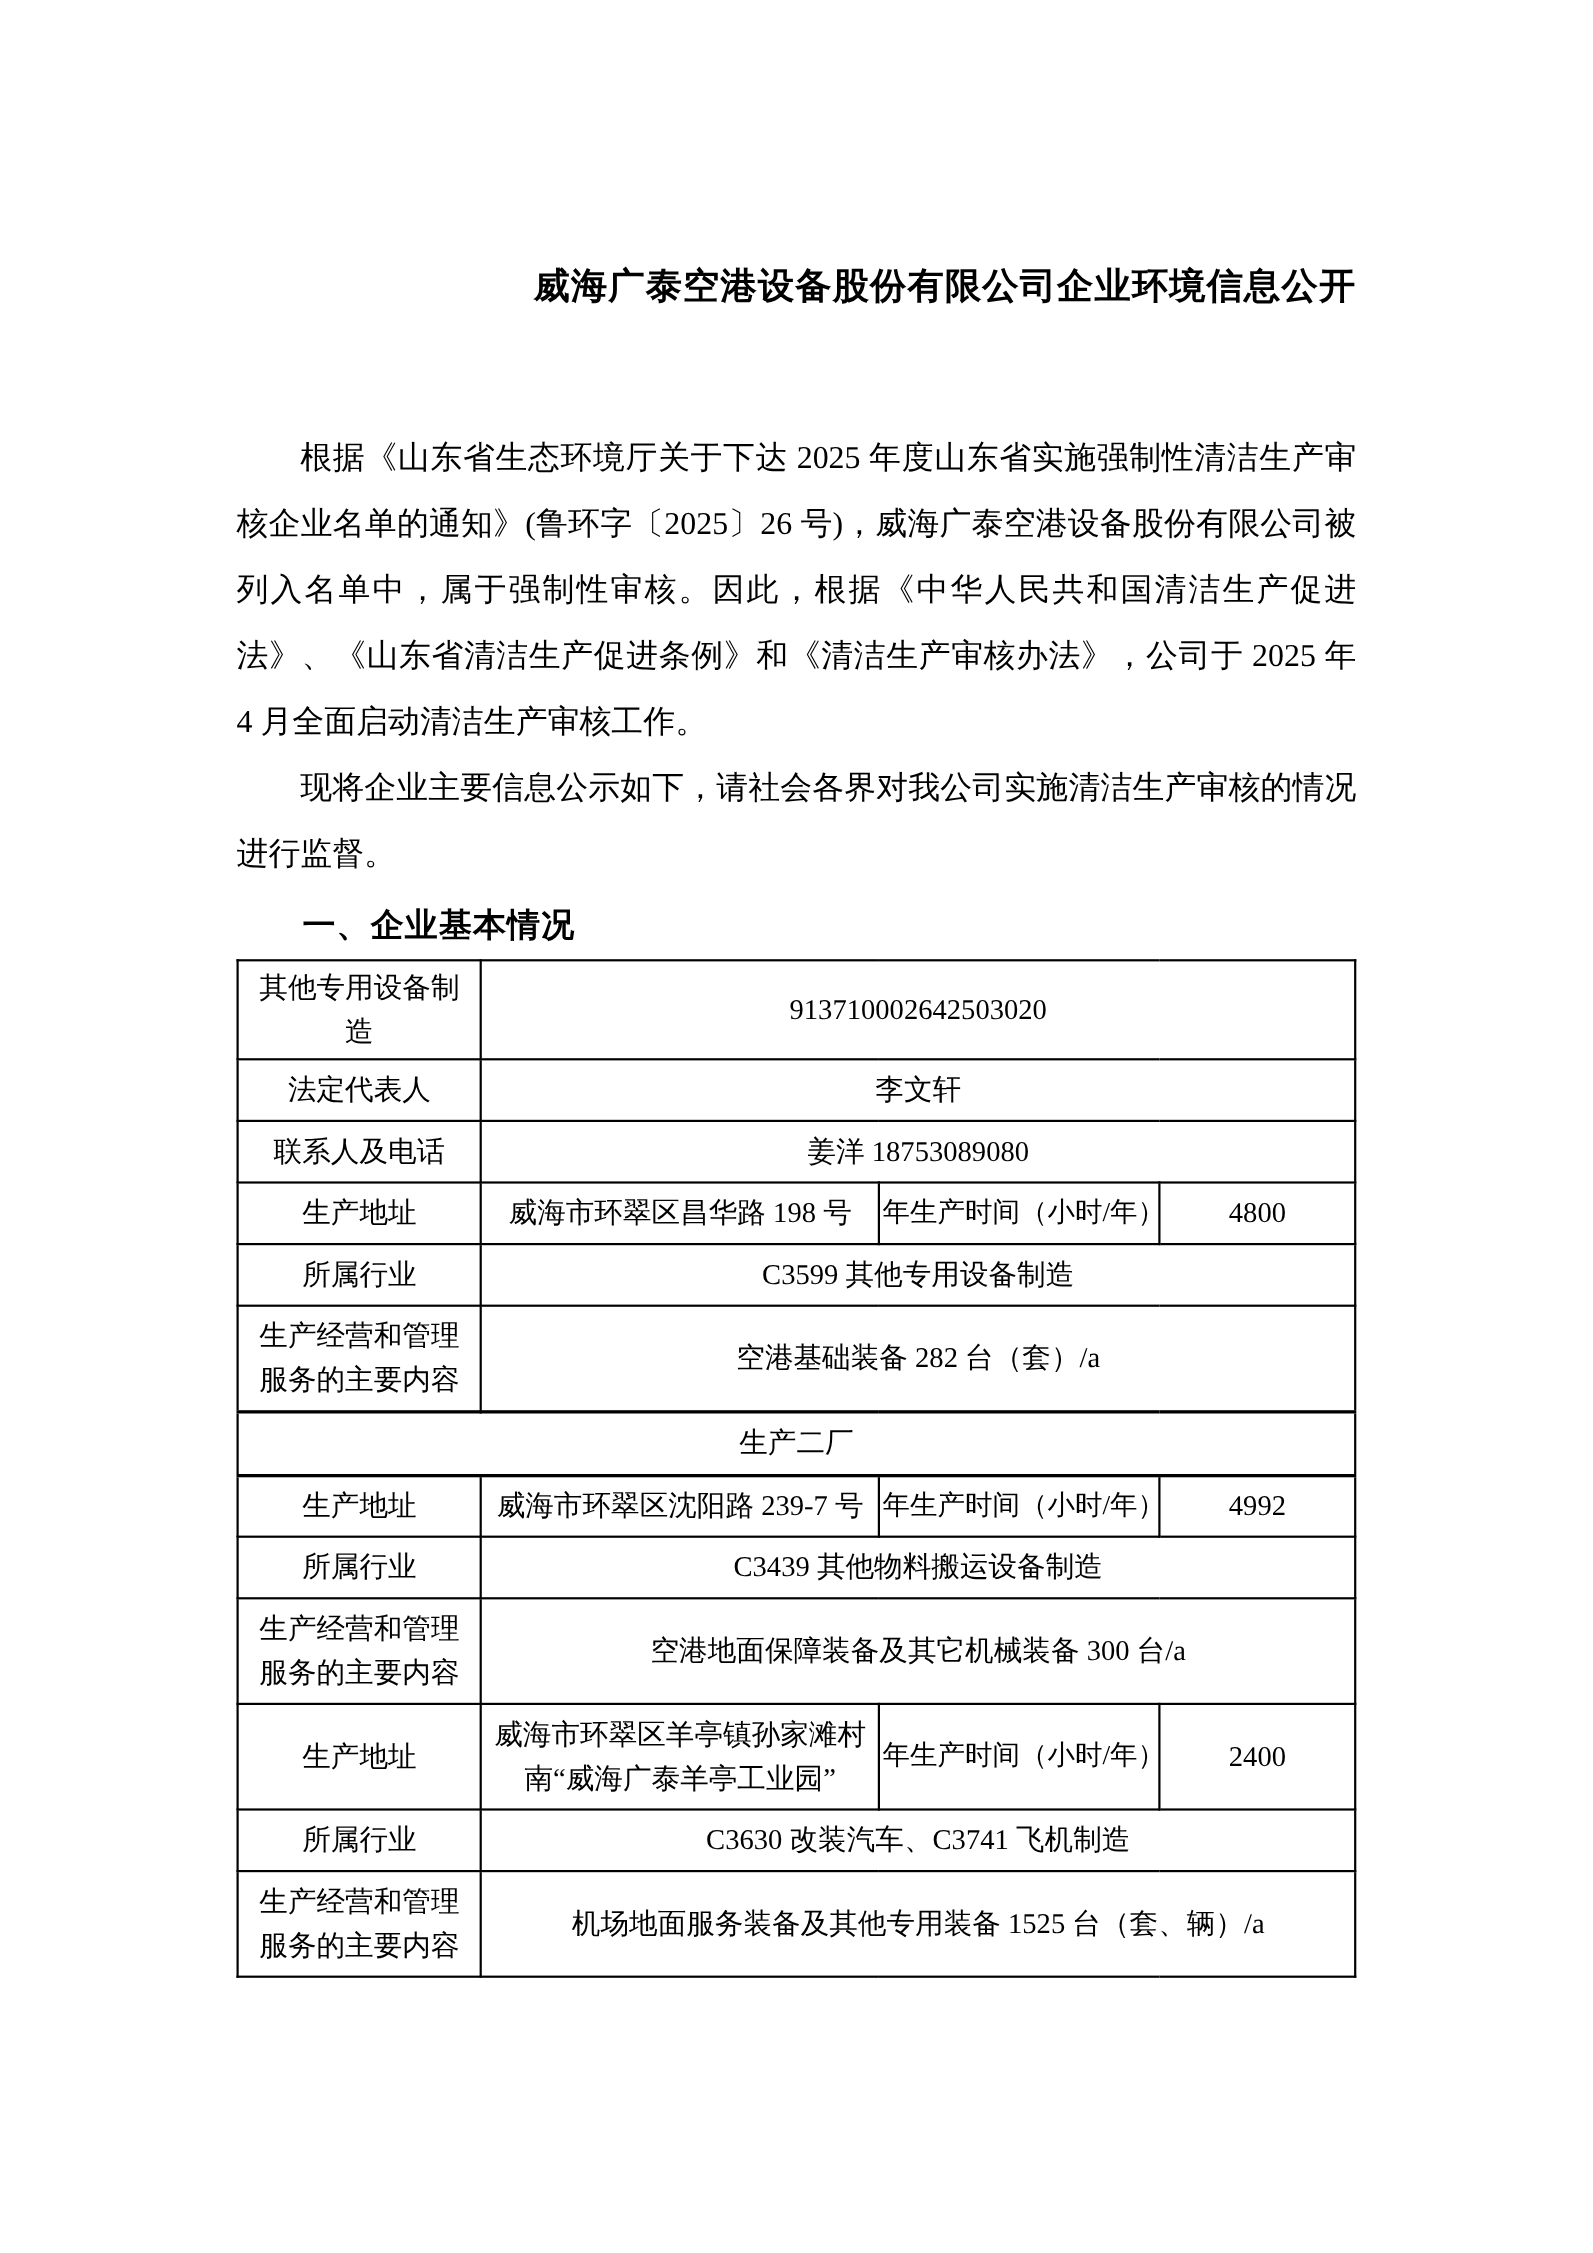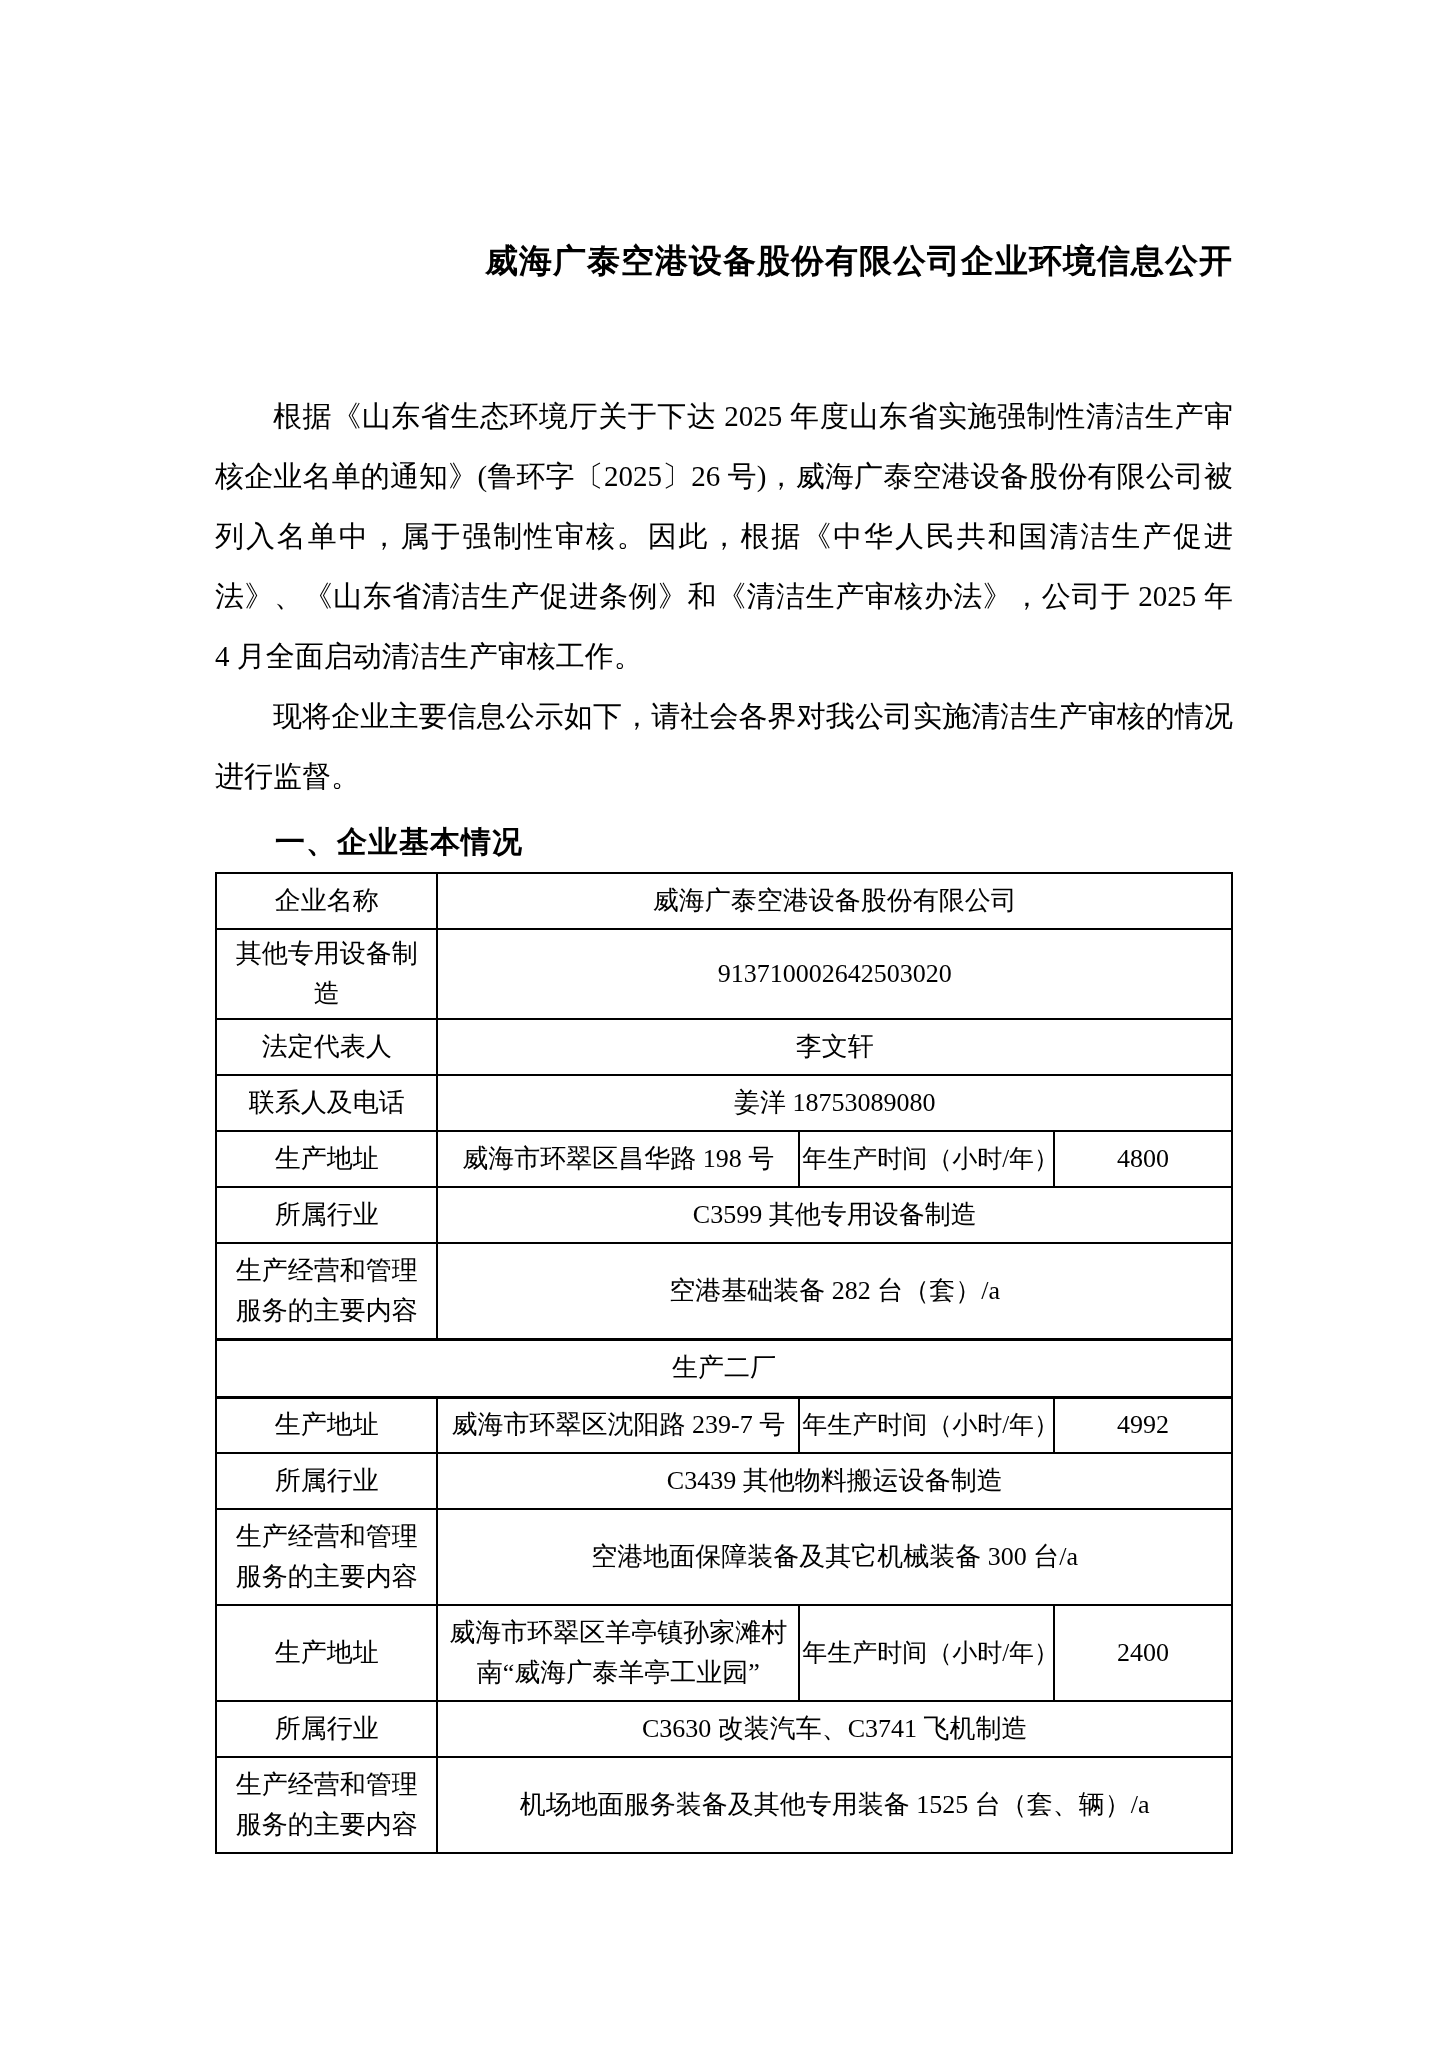--- a/index.html
+++ b/index.html
@@ -82,24 +82,20 @@
 
   <table class="info">
     <colgroup>
         <col style="width: 21.8%;">
         <col style="width: 35.6%;">
         <col style="width: 25.1%;">
         <col style="width: 17.5%;">
       </colgroup>
     <tbody>
         <tr>
-          <td>企业名称</td>
-          <td colspan="3">威海广泰空港设备股份有限公司</td>
-        </tr>
-        <tr>
           <td>其他专用设备制造</td>
           <td colspan="3">913710002642503020</td>
         </tr>
         <tr>
           <td>法定代表人</td>
           <td colspan="3">李文轩</td>
         </tr>
         <tr>
           <td>联系人及电话</td>
           <td colspan="3">姜洋 18753089080</td>

